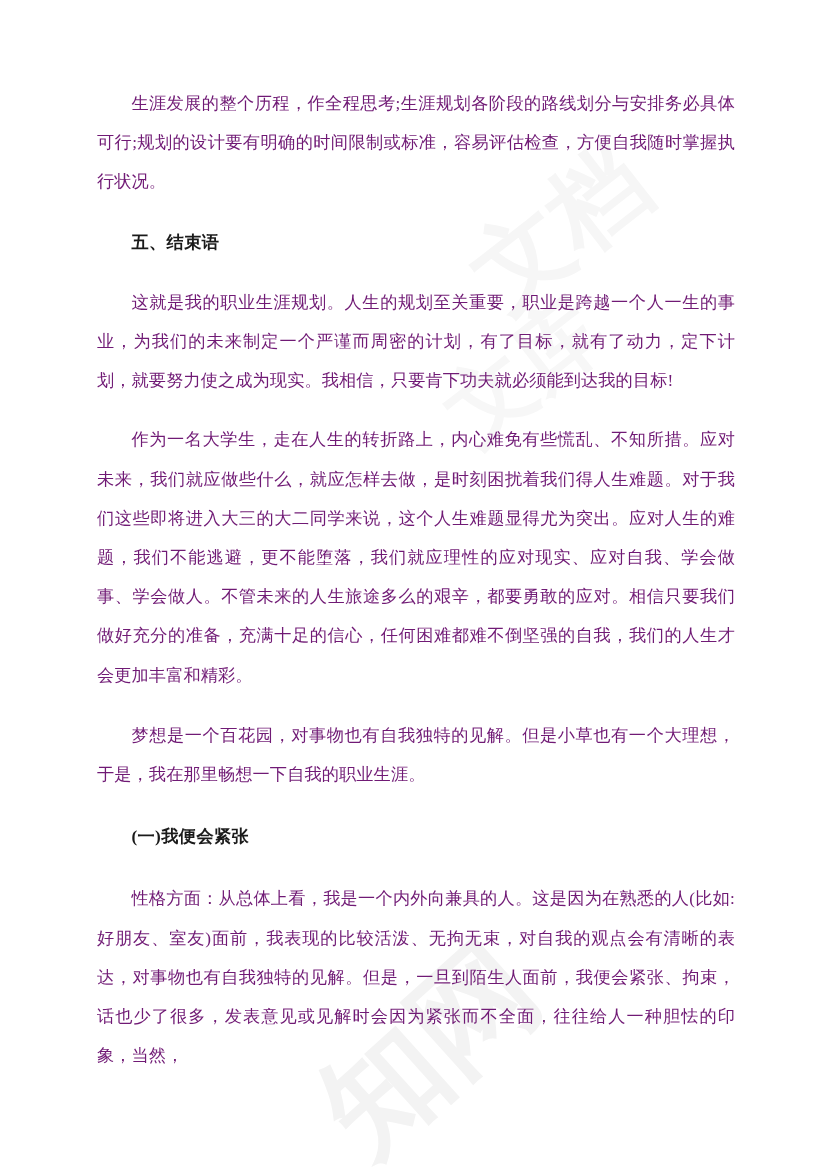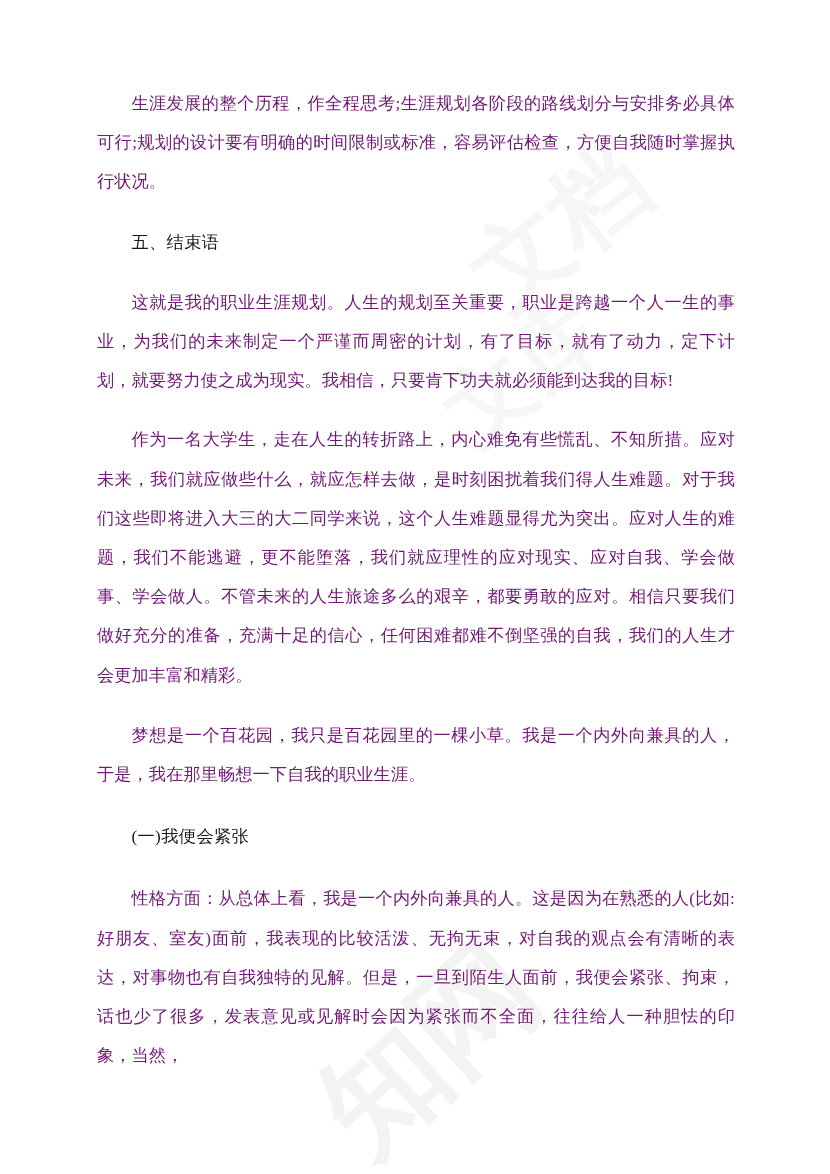--- a/index.html
+++ b/index.html
@@ -72,21 +72,21 @@
     text-justify: inter-ideograph;
     margin: 0;
     letter-spacing: 0.1px;
   }
 
   .para {
     text-indent: 2em;
   }
 
   .heading {
-    font-weight: 400;
+    font-weight: 700;
     text-indent: 2em;
     color: #1a1a1a;
     letter-spacing: 0.4px;
   }
 
   
   .blk-p1      { margin-top: 84px; }
   .blk-h1      { margin-top: 21px; }
   .blk-p2      { margin-top: 21px; }
   .blk-p3      { margin-top: 20px; }
@@ -108,20 +108,20 @@
 
     <p class="para blk-p1">生涯发展的整个历程，作全程思考;生涯规划各阶段的路线划分与安排务必具体可行;规划的设计要有明确的时间限制或标准，容易评估检查，方便自我随时掌握执行状况。</p>
 
     <p class="heading blk-h1">五、结束语</p>
 
     <p class="para blk-p2">这就是我的职业生涯规划。人生的规划至关重要，职业是跨越一个人一生的事业，为我们的未来制定一个严谨而周密的计划，有了目标，就有了动力，定下计划，就要努力使之成为现实。我相信，只要肯下功夫就必须能到达我的目标!</p>
 
 
     <p class="para blk-p4">作为一名大学生，走在人生的转折路上，内心难免有些慌乱、不知所措。应对未来，我们就应做些什么，就应怎样去做，是时刻困扰着我们得人生难题。对于我们这些即将进入大三的大二同学来说，这个人生难题显得尤为突出。应对人生的难题，我们不能逃避，更不能堕落，我们就应理性的应对现实、应对自我、学会做事、学会做人。不管未来的人生旅途多么的艰辛，都要勇敢的应对。相信只要我们做好充分的准备，充满十足的信心，任何困难都难不倒坚强的自我，我们的人生才会更加丰富和精彩。</p>
 
-    <p class="para blk-p5">梦想是一个百花园，我只是百花园里的一棵小草。我是一个内外向兼具的人，于是，我在那里畅想一下自我的职业生涯。</p>
+    <p class="para blk-p5">梦想是一个百花园，对事物也有自我独特的见解。但是小草也有一个大理想，于是，我在那里畅想一下自我的职业生涯。</p>
 
     <p class="heading blk-h2">(一)我便会紧张</p>
 
     <p class="para blk-p6">性格方面：从总体上看，我是一个内外向兼具的人。这是因为在熟悉的人(比如:好朋友、室友)面前，我表现的比较活泼、无拘无束，对自我的观点会有清晰的表达，对事物也有自我独特的见解。但是，一旦到陌生人面前，我便会紧张、拘束，话也少了很多，发表意见或见解时会因为紧张而不全面，往往给人一种胆怯的印象，当然，</p>
 
   </div>
 </div>
 
 </body></html>

